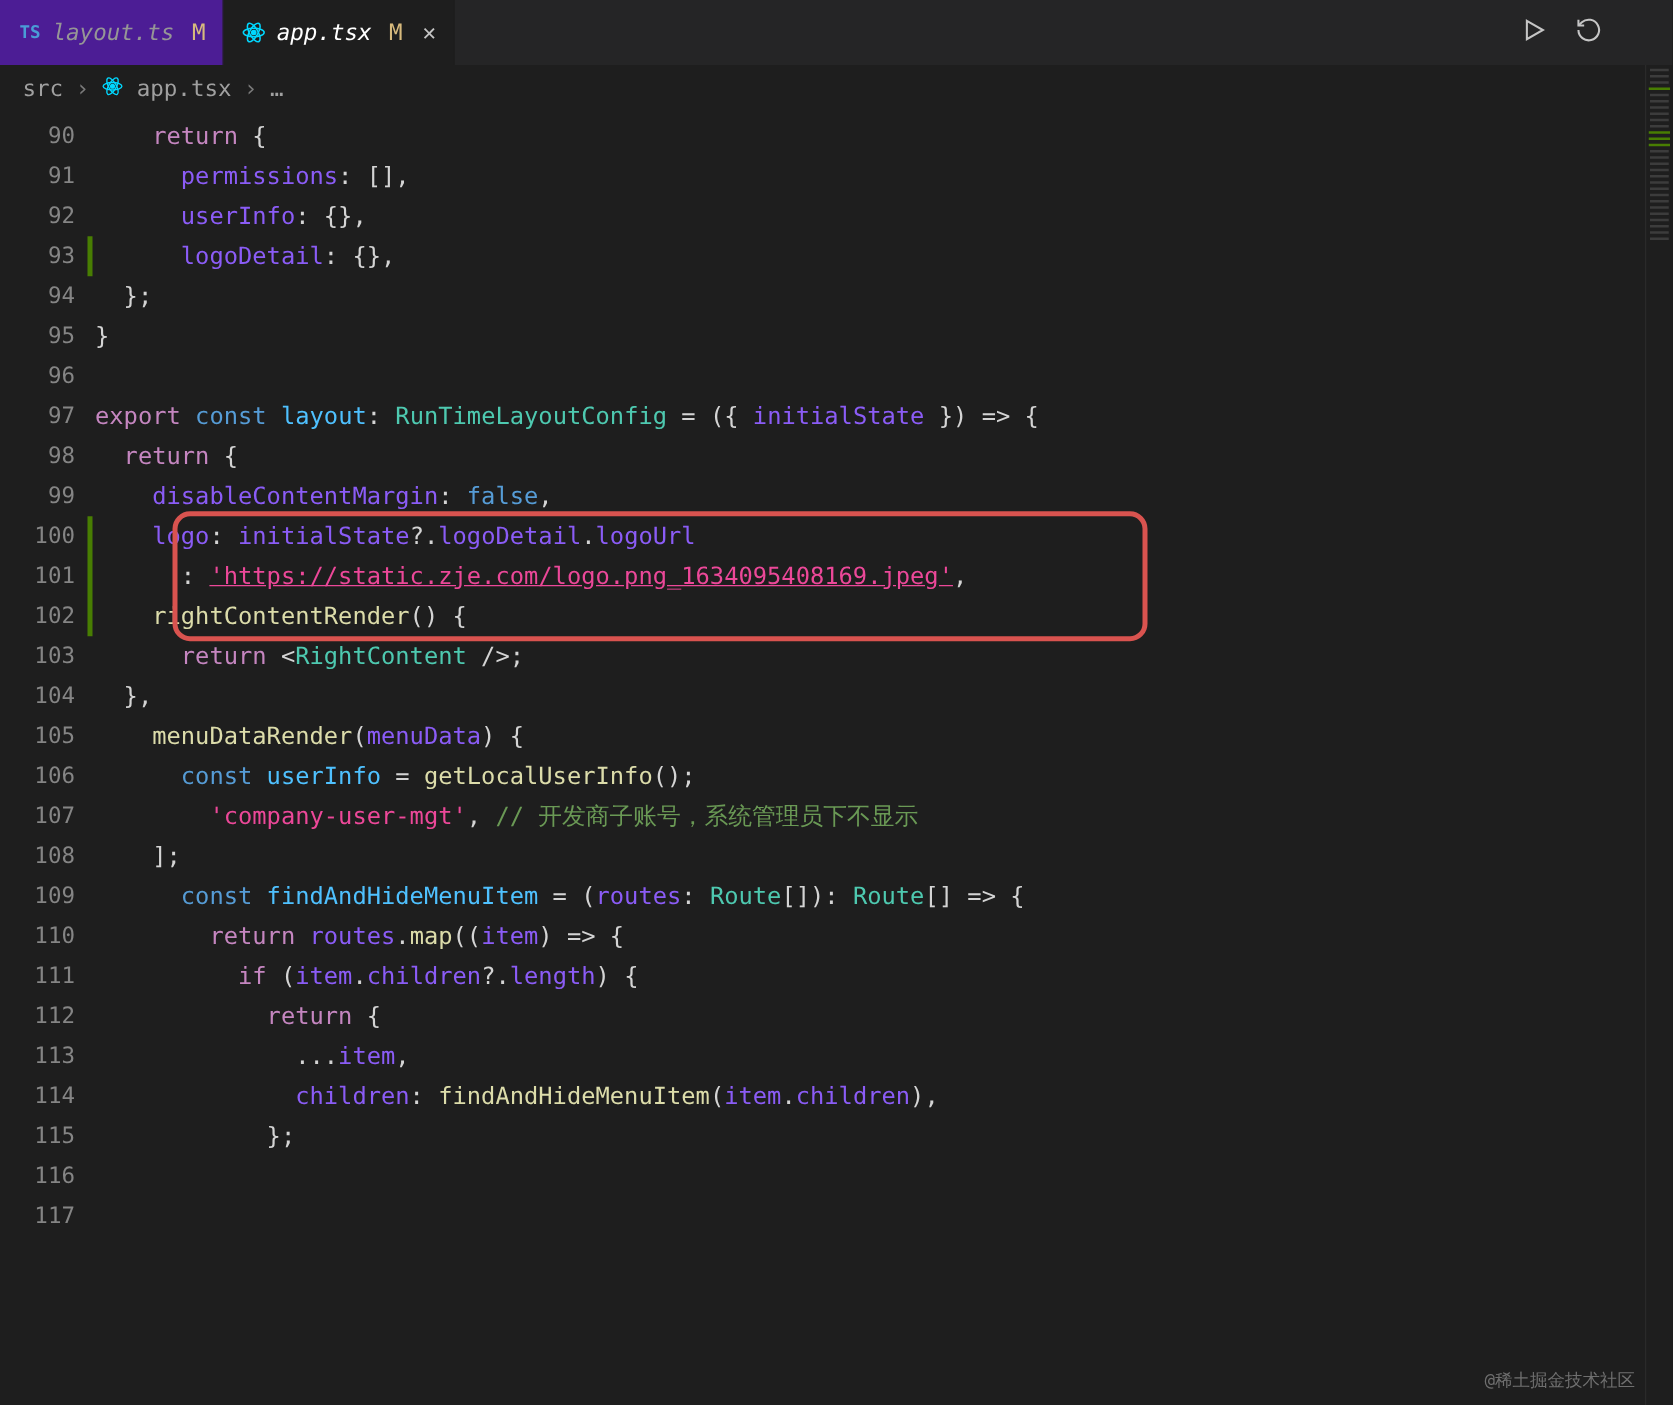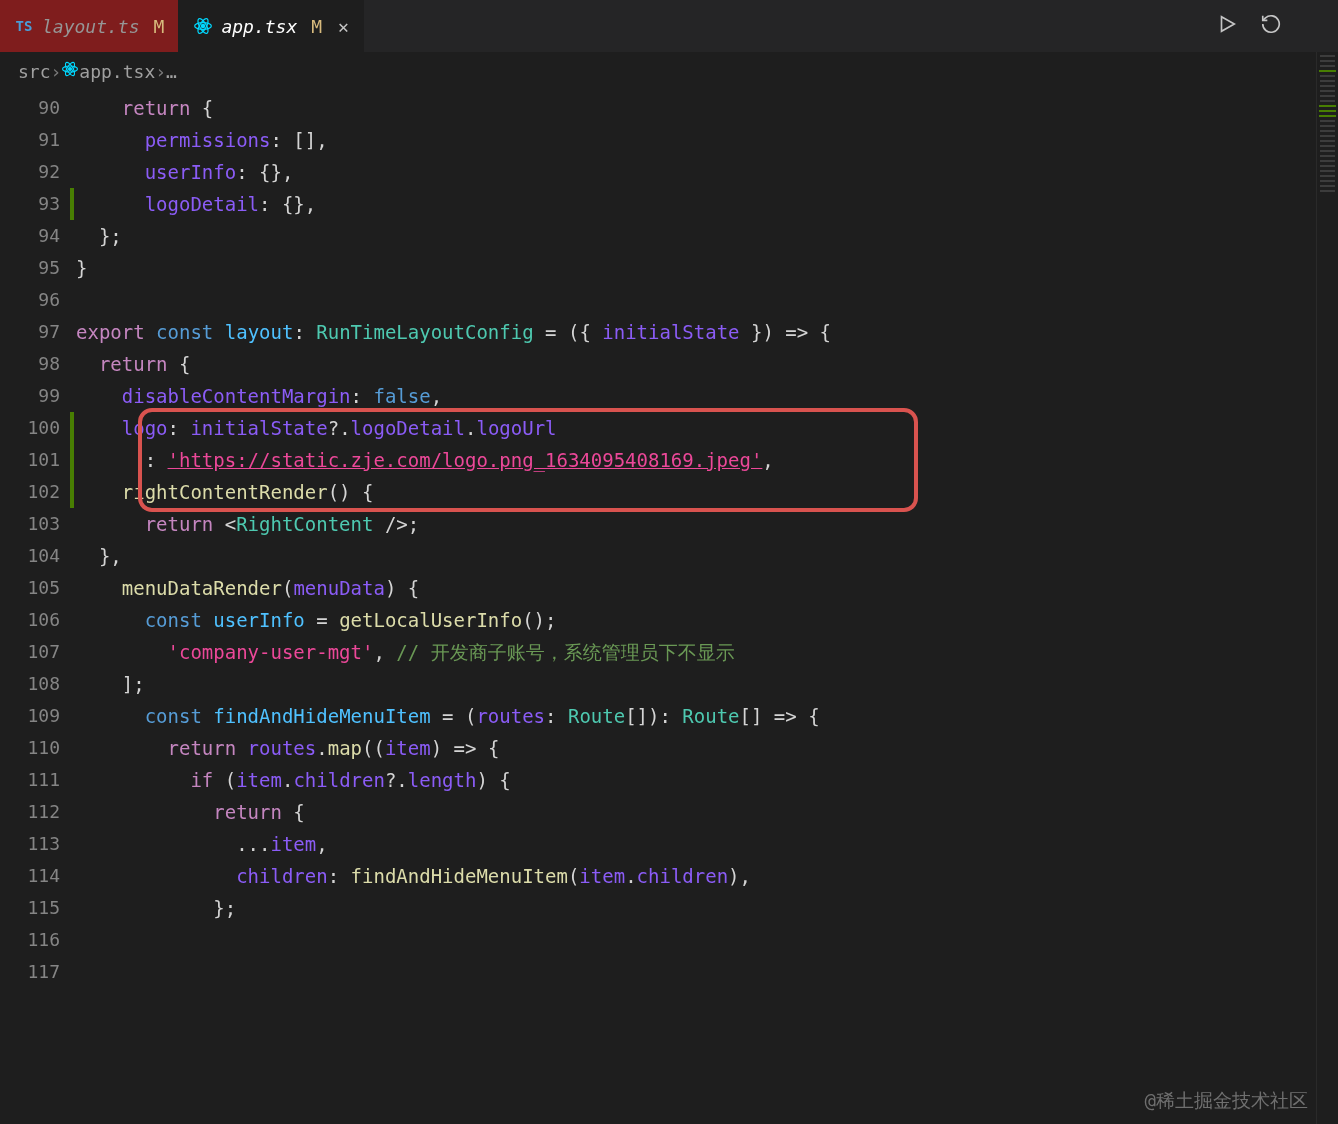--- a/index.html
+++ b/index.html
@@ -19,39 +19,39 @@
   height: 52px;
   align-items: stretch;
 }
 .tab {
   display: flex;
   align-items: center;
   padding: 0 14px;
   gap: 8px;
   cursor: pointer;
   border-right: 1px solid #1e1e1e;
-  background: #7f1d1d;
+  background: #4c1d95;
   color: #969696;
 }
 .tab.active {
   background: #1e1e1e;
   color: #ffffff;
 }
 .tab .icon { width: 20px; height: 20px; display: inline-flex; align-items: center; justify-content: center; }
 .tab .file-name { font-style: italic; font-size: 18px; }
 .tab .modified { color: #d7ba7d; margin-left: 6px; font-style: normal; }
 .tab .close { color: #c5c5c5; font-size: 18px; margin-left: 8px; }
 .ts-icon { color: #4a9cd6; font-weight: bold; font-size: 14px; font-style: normal; }
 .react-icon svg { width: 20px; height: 20px; }
 .toolbar-right {
   position: absolute; right: 56px; top: 0; height: 52px;
   display: flex; align-items: center; gap: 22px; color: #c5c5c5;
 }
 .breadcrumb {
-  display: flex; align-items: center; 
+  display: flex; align-items: center; gap: 10px;
   padding: 8px 18px 10px;
   color: #a0a0a0; font-size: 18px;
 }
 .breadcrumb .chev { color: #7a7a7a; }
 .breadcrumb .react-icon svg { width: 18px; height: 18px; }
 .editor {
   display: flex;
   height: calc(100% - 110px);
 }
 .gutter {
@@ -85,21 +85,21 @@
 .punc{ color: #d4d4d4; }
 .comment { color: #6a9955; }
 .underline { text-decoration: underline; }
 .minimap {
   position: absolute; right: 0; top: 52px; bottom: 0; width: 22px;
   background: #1e1e1e; border-left: 1px solid #2a2a2a;
 }
 .minimap .m-line { width: 70%; height: 2px; margin: 3px auto 0; background: #3c3c3c; }
 .minimap .m-accent { background: #487e02; width: 85%; }
 .watermark {
-  position: absolute; right: 30px; bottom: 10px; color: #6f6f6f; font-size: 19px;
+  position: absolute; right: 30px; bottom: 10px; color: #6f6f6f; font-size: 14px;
 }
 </style>
 </head>
 <body>
 
 <div class="tabs">
   <div class="tab">
     <span class="icon ts-icon">TS</span>
     <span class="file-name">layout.ts</span>
     <span class="modified">M</span>

